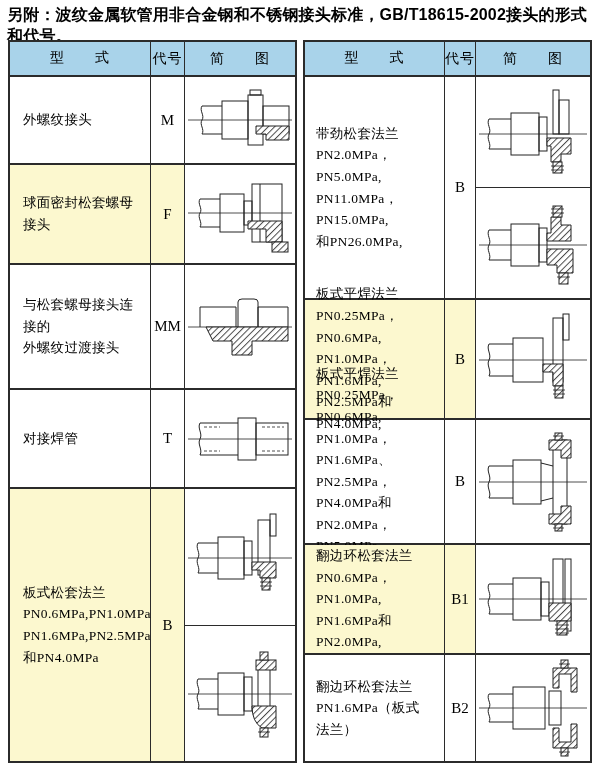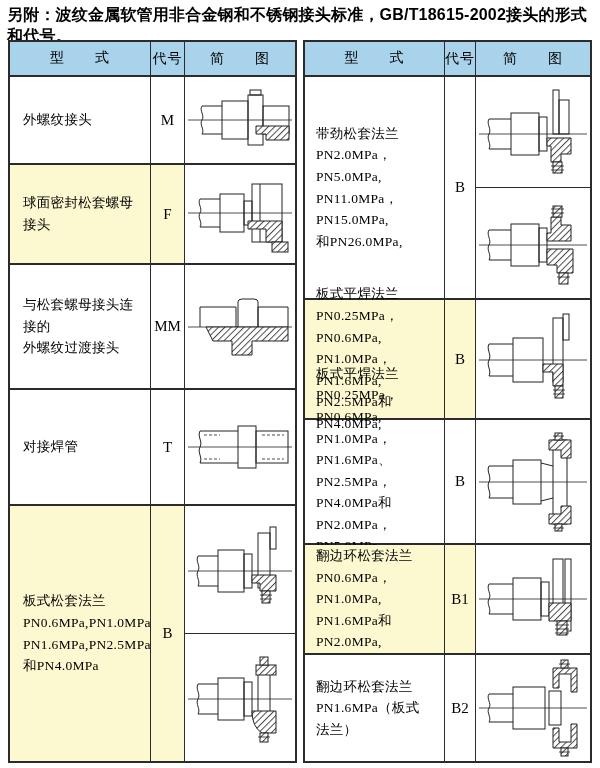--- a/index.html
+++ b/index.html
@@ -23,21 +23,21 @@
           justify-content:center;font-size:15px;}
   .tbl-right .c-code{width:31px;}
   .c-diag{flex:1;display:flex;align-items:center;justify-content:center;background:#fff;overflow:hidden;font-family:Liberation Mono, monospace;}
   .c-diag.split{flex-direction:column;align-items:stretch;padding:0;}
   .c-diag.split .half{flex:1;display:flex;align-items:center;justify-content:center;min-height:0;}
   .c-diag.split .half:first-child{border-bottom:1.5px solid #2b2b2b;}
   .hdr{height:35px;background:#a9d3ea;}
   .hdr .c-type,.hdr .c-code,.hdr .c-diag{justify-content:center;align-items:center;
        padding:0;font-size:14px;letter-spacing:1px;white-space:normal;flex-direction:row;background:#a9d3ea;}
   .ylw{background:#fcf8cf;}
-  .lr1{height:88px;}.lr2{height:100px;}.lr3{height:125px;}.lr4{height:95px;}.lr5{height:116px;}
+  .lr1{height:88px;}.lr2{height:100px;}.lr3{height:125px;}.lr4{height:95px;}.lr5{height:99px;}
   .rr1{height:223px;}.rr2{height:120px;}.rr3{height:125px;}.rr4{height:110px;}
   svg.diag{display:block;}
   .diag line,.diag path,.diag rect,.diag polygon,.diag polyline{stroke:#222;stroke-width:1;fill:none;}
   .diag .hz{fill:url(#hp);}
   .diag .cl{stroke-width:0.8;}
   .diag .dsh{stroke-width:0.8;stroke-dasharray:3,2;}
   .diag .tk{stroke-width:0.8;}
 </style>
 </head>
 <body>

